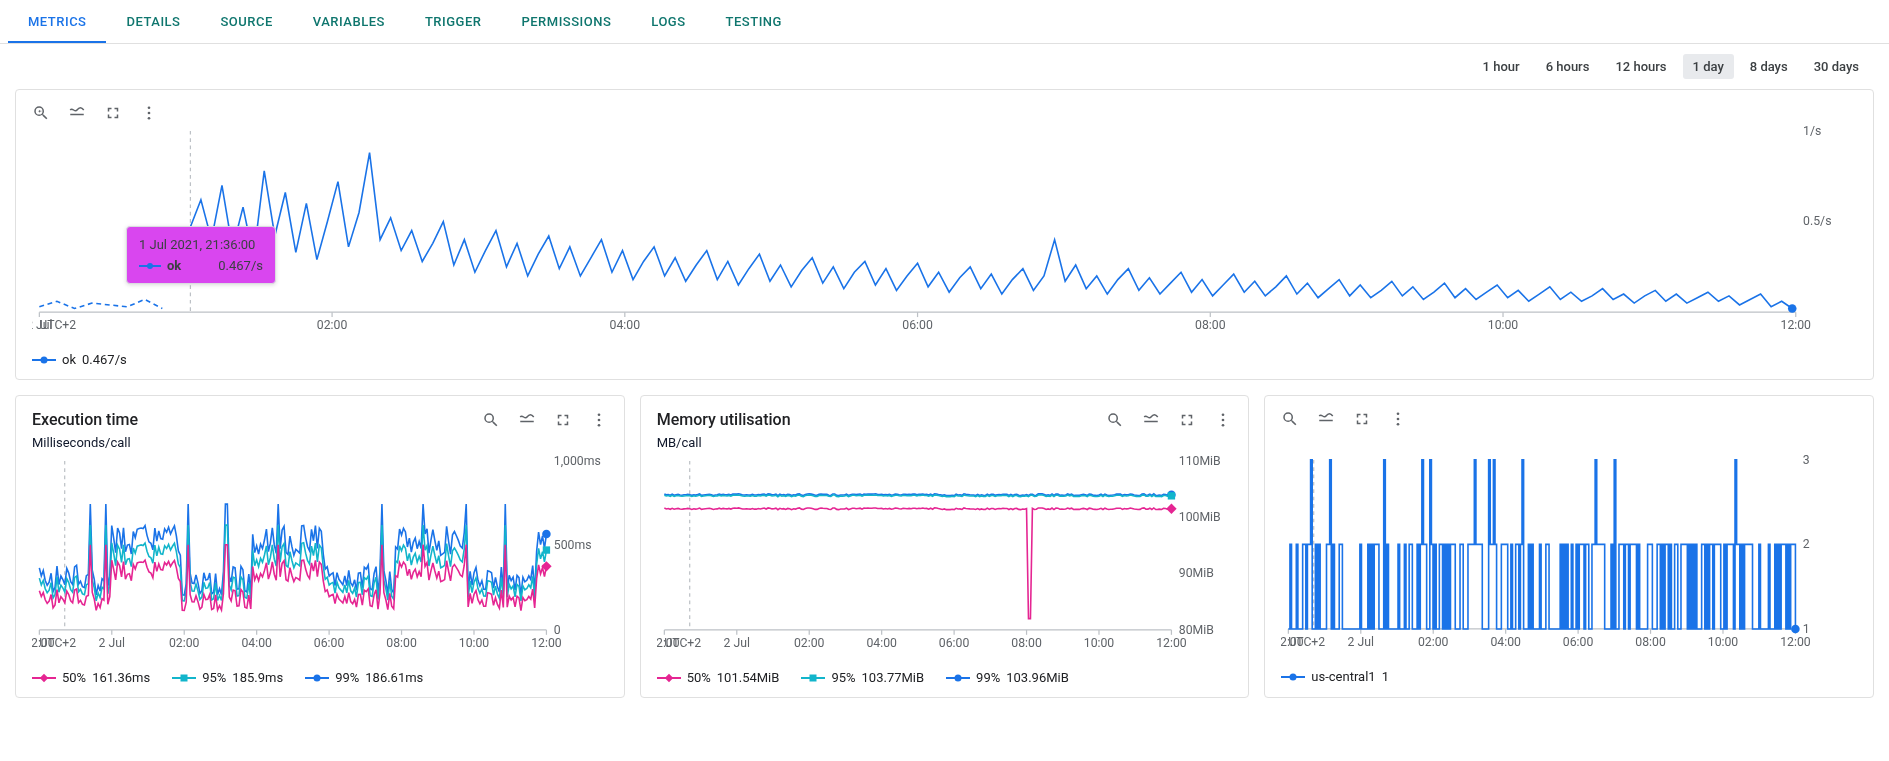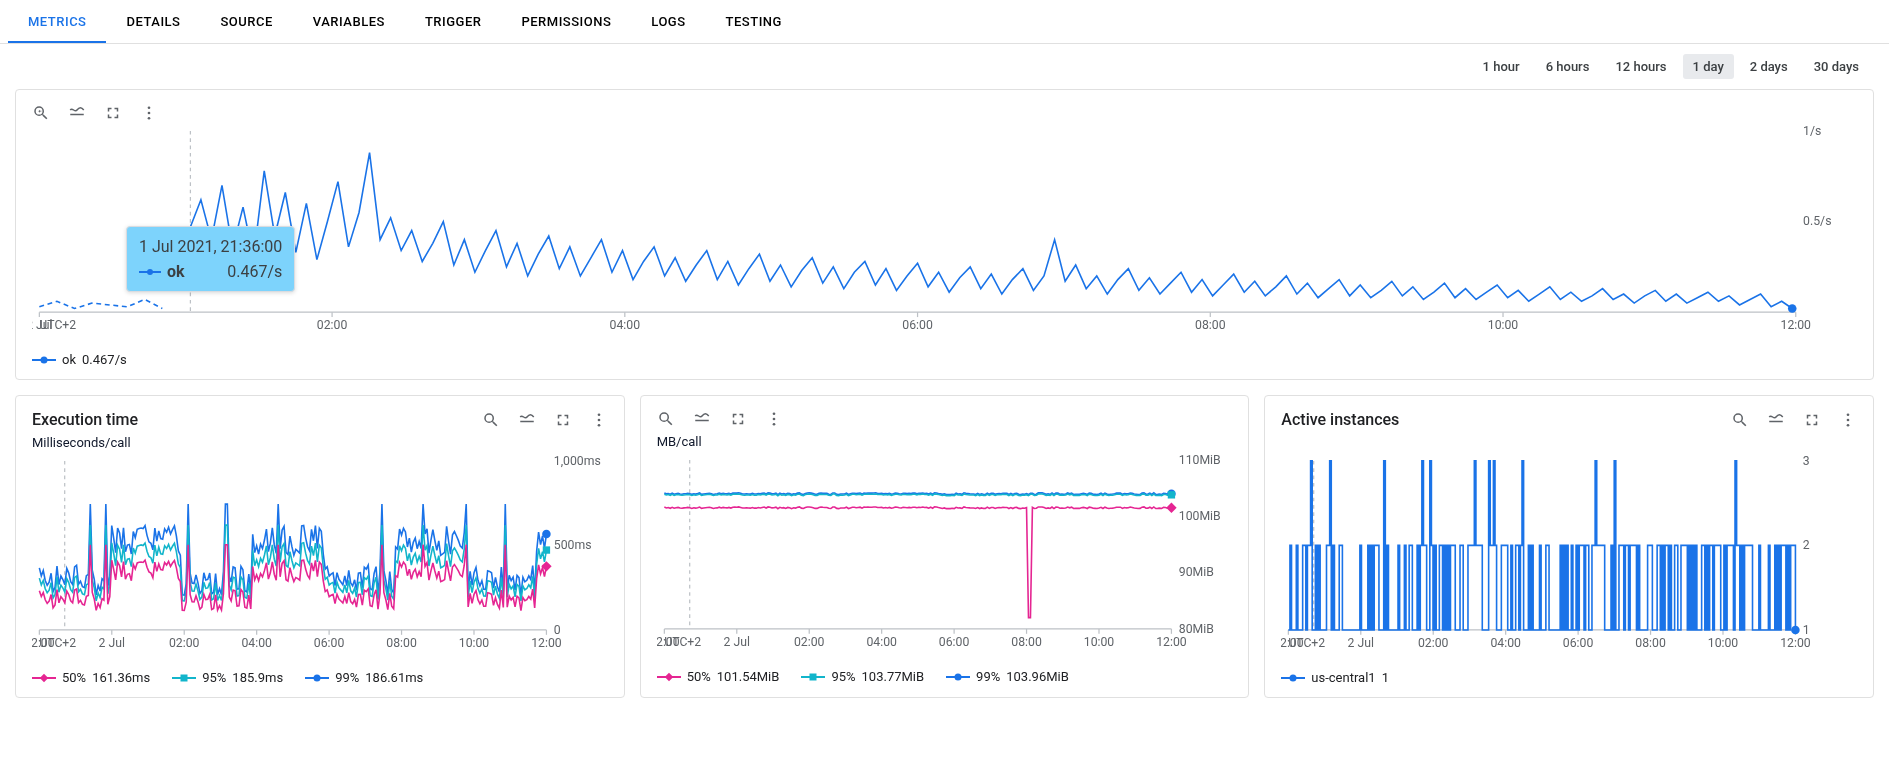--- a/index.html
+++ b/index.html
@@ -1,37 +1,37 @@
 <!DOCTYPE html>
 <html><head>
 <meta charset="utf-8">
 <style>
   * { box-sizing: border-box; margin: 0; padding: 0; }
   body { font-family: Roboto, -apple-system, BlinkMacSystemFont, "Segoe UI", Arial, sans-serif; background: #fff; color: #202124; font-size: 13px; }
   .tabs { display: flex; border-bottom: 1px solid #e0e0e0; padding: 0 8px; }
-  .tab { padding: 14px 20px 12px; font-size: 13px; font-weight: 500; letter-spacing: 0.5px; color: #000000; cursor: pointer; border-bottom: 2px solid transparent; }
+  .tab { padding: 14px 20px 12px; font-size: 13px; font-weight: 500; letter-spacing: 0.5px; color: #0f766e; cursor: pointer; border-bottom: 2px solid transparent; }
   .tab.active { color: #1a73e8; border-bottom-color: #1a73e8; }
   .time-range-bar { display: flex; justify-content: flex-end; gap: 6px; padding: 10px 20px 10px; font-size: 13px; font-weight: 500; color: #3c4043; }
   .tr-item { padding: 5px 10px; cursor: pointer; }
   .tr-item.active { background: #e8eaed; border-radius: 3px; }
   .panels { padding: 0 15px; }
   .panel { border: 1px solid #e0e0e0; border-radius: 4px; margin-bottom: 15px; padding: 0; background: #fff; }
   .panel-head { display: flex; align-items: center; padding: 14px 16px 4px; }
   .panel-title { flex: 1; font-size: 16px; font-weight: 500; color: #202124; }
   .panel-icons { display: flex; gap: 18px; align-items: center; }
   .panel-icons .ic { width: 18px; height: 18px; cursor: pointer; fill: #5f6368; display: inline-flex; align-items: center; justify-content: center; color: #5f6368; position: relative; }
   .panel-subtitle { padding: 2px 16px 6px; font-size: 13px; color: #0f172a; }
   .panel-body { padding: 0 16px 12px; position: relative; }
   .panel-legend { padding: 6px 16px 12px; display: flex; gap: 22px; flex-wrap: wrap; font-size: 13px; }
   .leg-item { display: inline-flex; align-items: center; gap: 6px; }
   .row3 { display: flex; gap: 15px; align-items: stretch; }
   .row3 > .panel { flex: 1; display: flex; flex-direction: column; }
   svg.chart { display: block; width: 100%; }
   .series { fill: none; stroke-width: 1.3; }
-  .tooltip-box { position: absolute; left: 110px; top: 100px; background: #7dd3fc; border: 1px solid #dadce0; border-radius: 4px; box-shadow: 0 1px 4px rgba(0,0,0,.15); padding: 10px 12px; font-size: 16px; color: #3c4043; min-width: 150px; }
+  .tooltip-box { position: absolute; left: 110px; top: 100px; background: #d946ef; border: 1px solid #dadce0; border-radius: 4px; box-shadow: 0 1px 4px rgba(0,0,0,.15); padding: 10px 12px; font-size: 13px; color: #3c4043; min-width: 150px; }
   .tooltip-box .tt-row { display: flex; align-items: center; justify-content: space-between; gap: 20px; margin-top: 6px; }
   .cursor-line { stroke: #bdc1c6; stroke-width: 1; stroke-dasharray: 3 3; }
 </style>
 </head>
 <body>
 
 <div class="tabs" id="tabs-container">
     <div class="tab active">METRICS</div>
     <div class="tab">DETAILS</div>
     <div class="tab">SOURCE</div>
@@ -40,21 +40,21 @@
     <div class="tab">PERMISSIONS</div>
     <div class="tab">LOGS</div>
     <div class="tab">TESTING</div>
   </div>
 
 <div class="time-range-bar" id="time-range-container">
     <div class="tr-item">1 hour</div>
     <div class="tr-item">6 hours</div>
     <div class="tr-item">12 hours</div>
     <div class="tr-item active">1 day</div>
-    <div class="tr-item">2 days</div>
+    <div class="tr-item">8 days</div>
     <div class="tr-item">30 days</div>
   </div>
 
 <div class="panels">
 
   <div class="panel">
     <div class="panel-head">
       <div class="panel-icons">
         <span class="ic">
             <svg viewBox="0 0 24 24" width="18" height="18">
@@ -220,20 +220,21 @@
               <circle cx="12" cy="5" r="3.5" fill="#1a73e8"></circle>
             </svg>
             <span>99%</span> 
             <span>186.61ms</span>
           </span>
         </div>
     </div>
 
     <div class="panel">
       <div class="panel-head">
+        <div class="panel-title">Memory utilisation</div>
         <div class="panel-icons">
           <span class="ic">
               <svg viewBox="0 0 24 24" width="18" height="18">
                 <path fill="#5f6368" d="M15.5 14h-.79l-.28-.27A6.471 6.471 0 0016 9.5 6.5 6.5 0 109.5 16c1.61 0 3.09-.59 4.23-1.57l.27.28v.79l5 4.99L20.49 19l-4.99-5zM9.5 14A4.5 4.5 0 1114 9.5 4.5 4.5 0 019.5 14z"></path>
               </svg>
             </span>
           <span class="ic">
               <svg viewBox="0 0 24 24" width="18" height="18">
                 <path stroke="#5f6368" stroke-width="2" fill="none" d="M3 8c3-4 6 4 9 0s6-4 9 0"></path>
                 <line x1="3" y1="14" x2="21" y2="14" stroke="#5f6368" stroke-width="2"></line>
@@ -310,21 +311,20 @@
               <circle cx="12" cy="5" r="3.5" fill="#1a73e8"></circle>
             </svg>
             <span>99%</span> 
             <span>103.96MiB</span>
           </span>
         </div>
     </div>
 
     <div class="panel">
       <div class="panel-head">
-        <div class="panel-title">Active instances</div>
         <div class="panel-icons">
           <span class="ic">
               <svg viewBox="0 0 24 24" width="18" height="18">
                 <path fill="#5f6368" d="M15.5 14h-.79l-.28-.27A6.471 6.471 0 0016 9.5 6.5 6.5 0 109.5 16c1.61 0 3.09-.59 4.23-1.57l.27.28v.79l5 4.99L20.49 19l-4.99-5zM9.5 14A4.5 4.5 0 1114 9.5 4.5 4.5 0 019.5 14z"></path>
               </svg>
             </span>
           <span class="ic">
               <svg viewBox="0 0 24 24" width="18" height="18">
                 <path stroke="#5f6368" stroke-width="2" fill="none" d="M3 8c3-4 6 4 9 0s6-4 9 0"></path>
                 <line x1="3" y1="14" x2="21" y2="14" stroke="#5f6368" stroke-width="2"></line>

